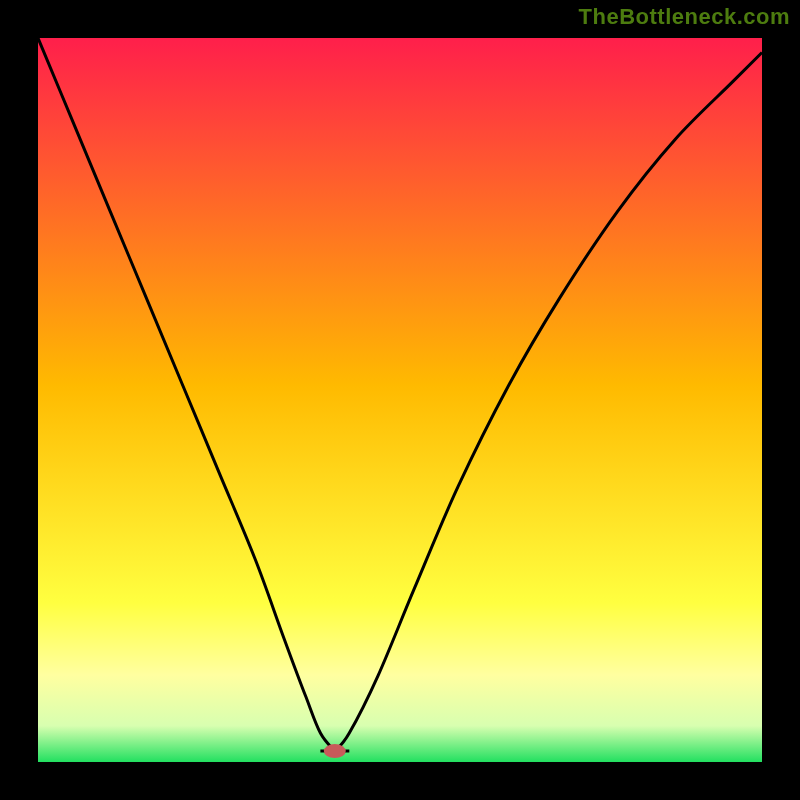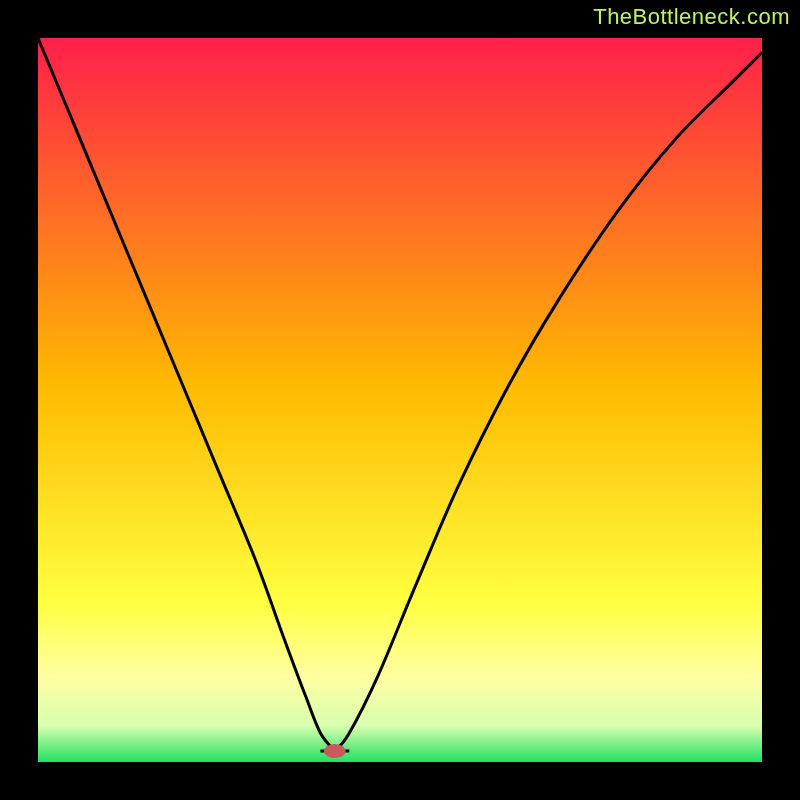--- a/index.html
+++ b/index.html
@@ -14,23 +14,23 @@
   .frame {
     position: relative;
     width: 800px;
     height: 800px;
     background: #000000;
   }
   .watermark {
     position: absolute;
     top: 4px;
     right: 10px;
-    color: #bef264;
+    color: #4d7c0f;
     font-size: 22px;
-    font-weight: 400;
+    font-weight: 700;
     letter-spacing: 0.5px;
   }
   .plot {
     position: absolute;
     left: 38px;
     top: 38px;
     width: 724px;
     height: 724px;
   }
 </style>

